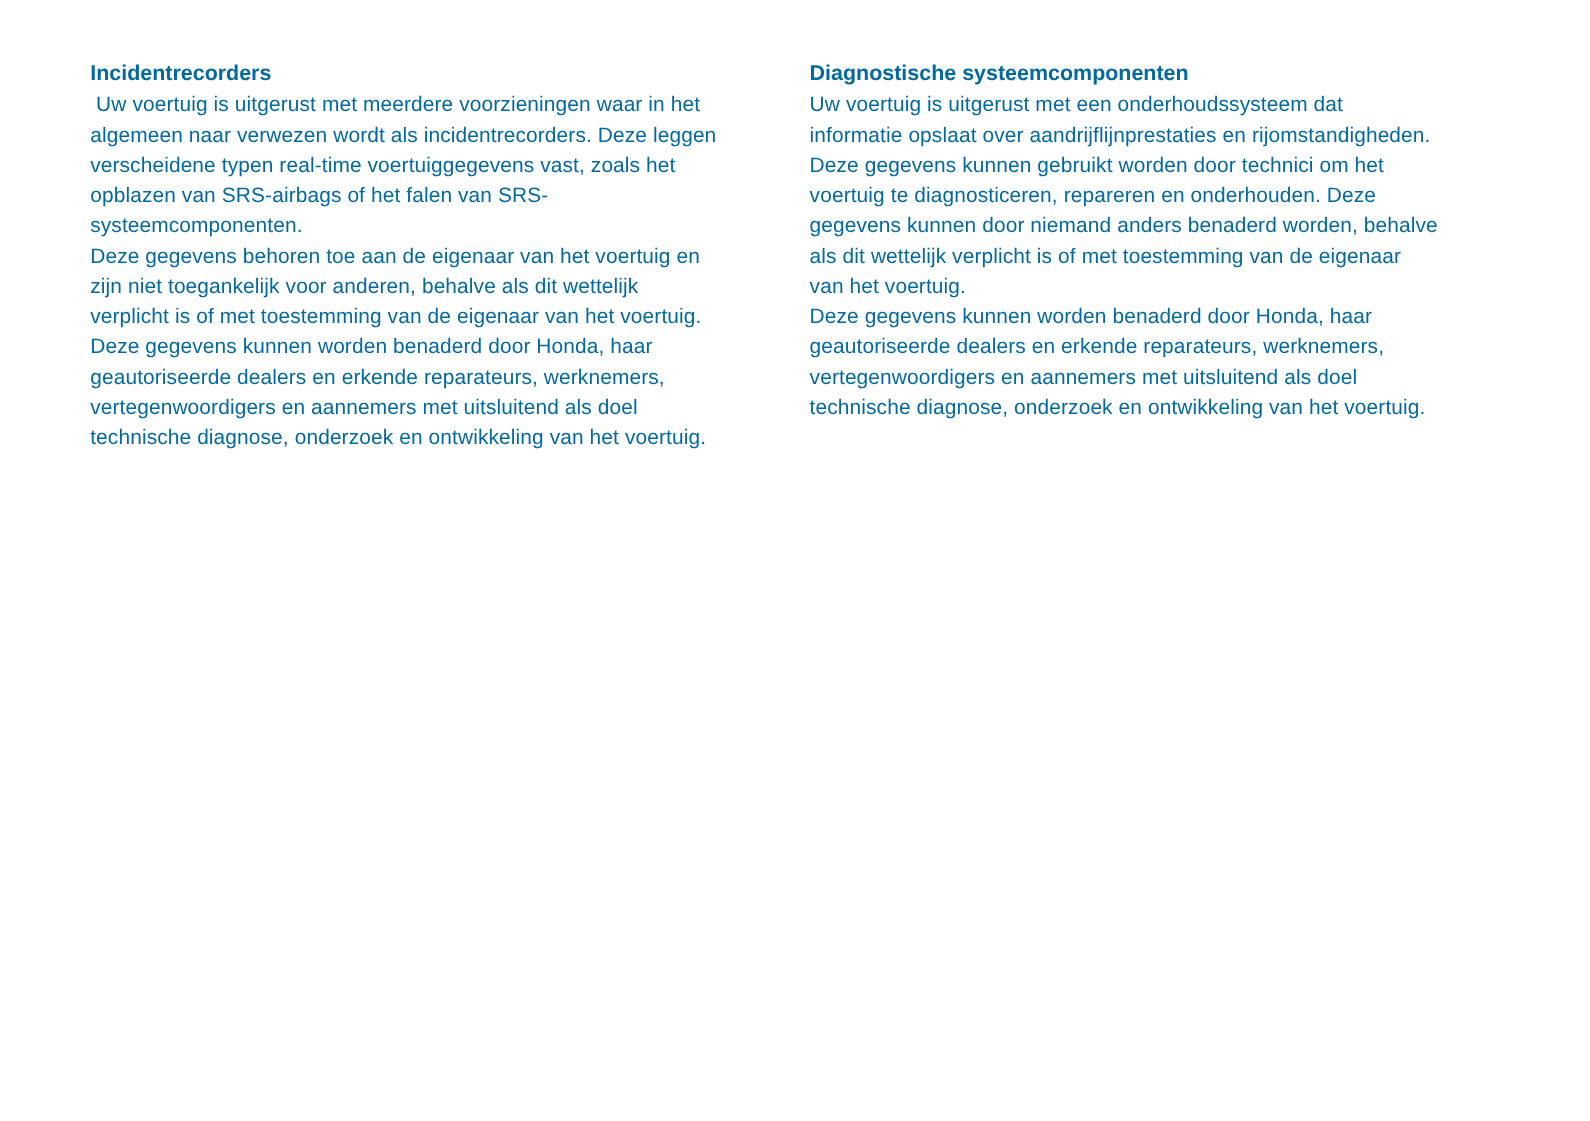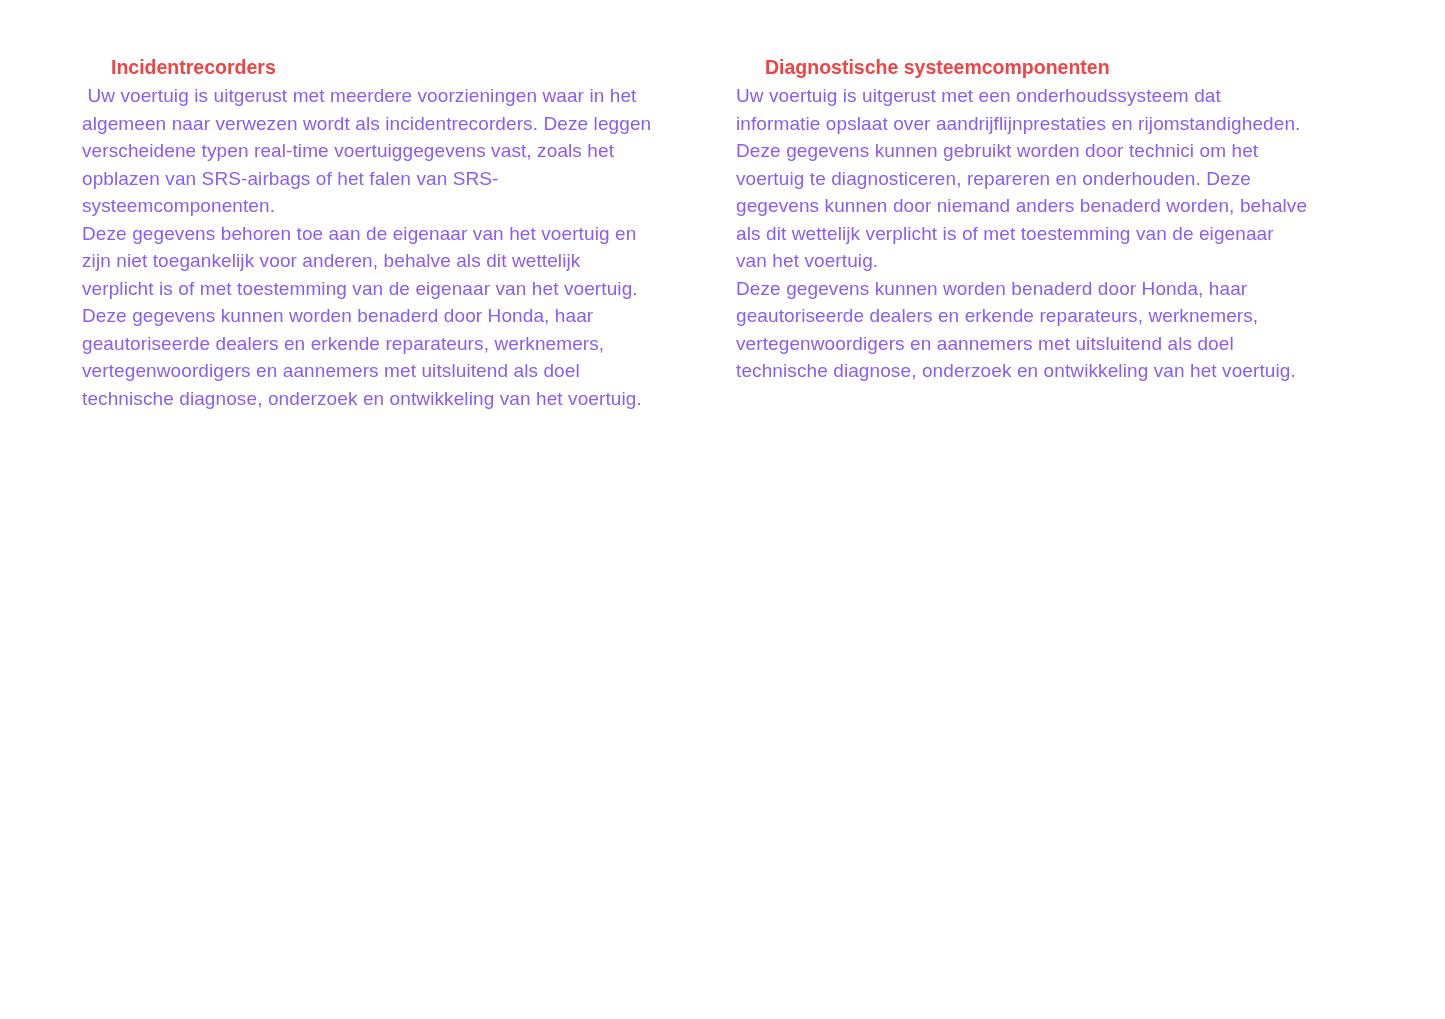--- a/index.html
+++ b/index.html
@@ -19,31 +19,30 @@
     position: absolute;
     top: 53px;
     color: #1a1a1a;
   }
   .column-left { left: 82px; width: 645px; }
   .column-right { left: 736px; width: 665px; }
   .heading {
     font-size: 19.5px;
     font-weight: 700;
     line-height: 29px;
-    color: #ef4444;
+    color: #0369a1;
     white-space: pre;
-    margin-left: 29px;
   }
   .body-text {
     font-size: 19px;
     font-weight: 400;
     line-height: 27.5px;
     letter-spacing: 0.1px;
     white-space: pre;
-    color: #8b5cf6;
+    color: #0369a1;
   }
 </style>
 </head>
 <body>
 
 <div class="page">
 
   <div class="column column-left">
     <div class="heading">Incidentrecorders</div>
     <div class="body-text"> Uw voertuig is uitgerust met meerdere voorzieningen waar in het

